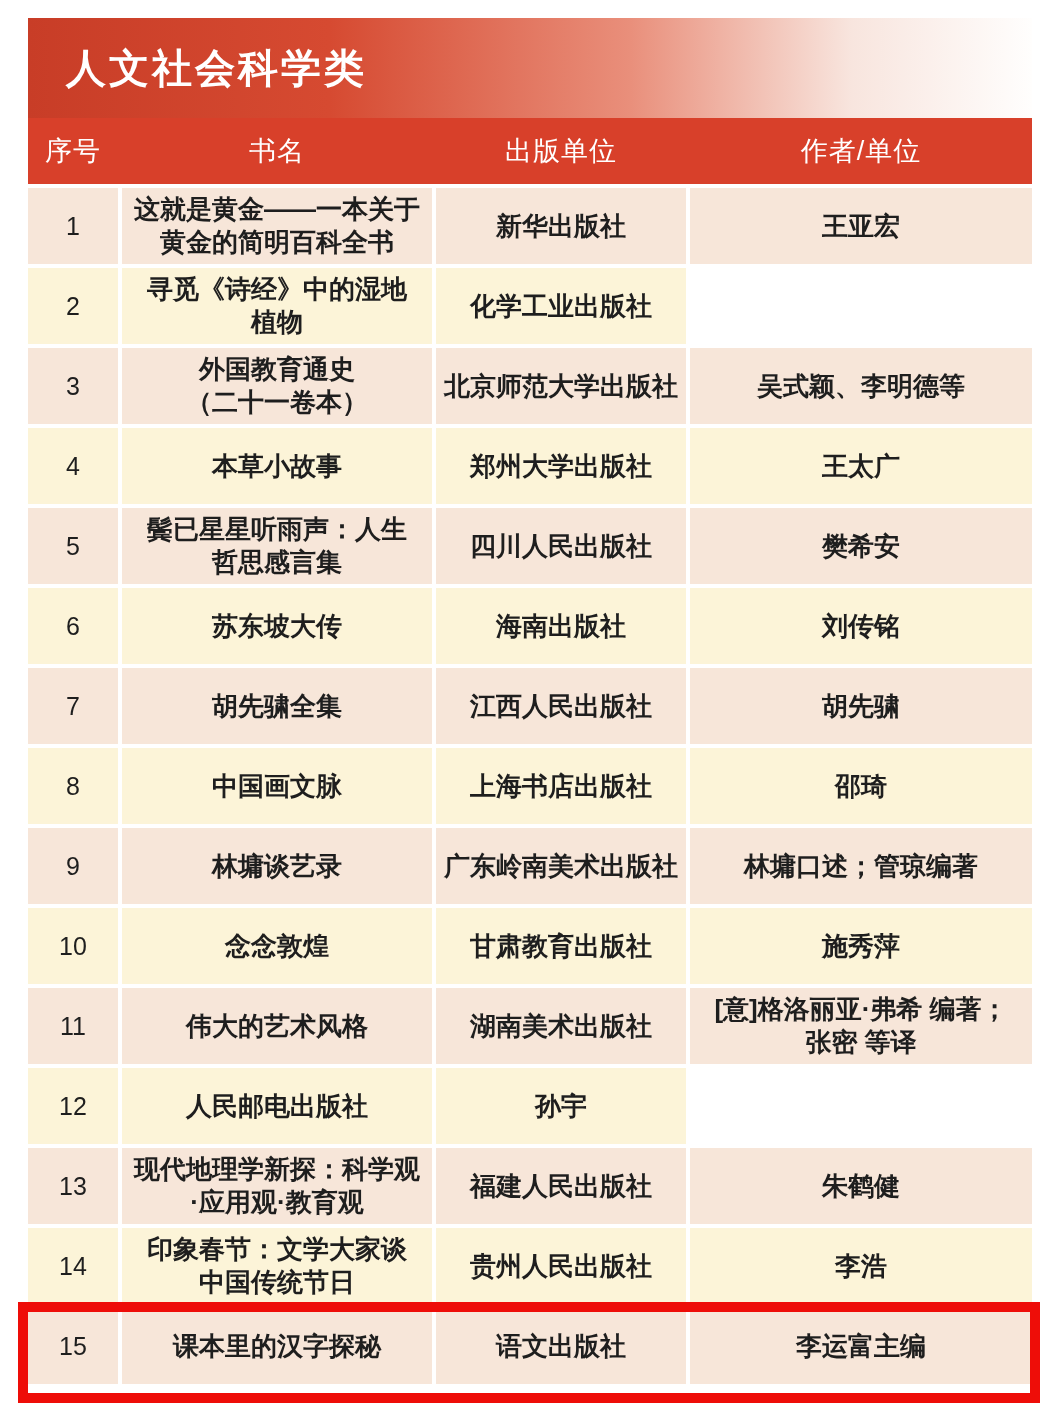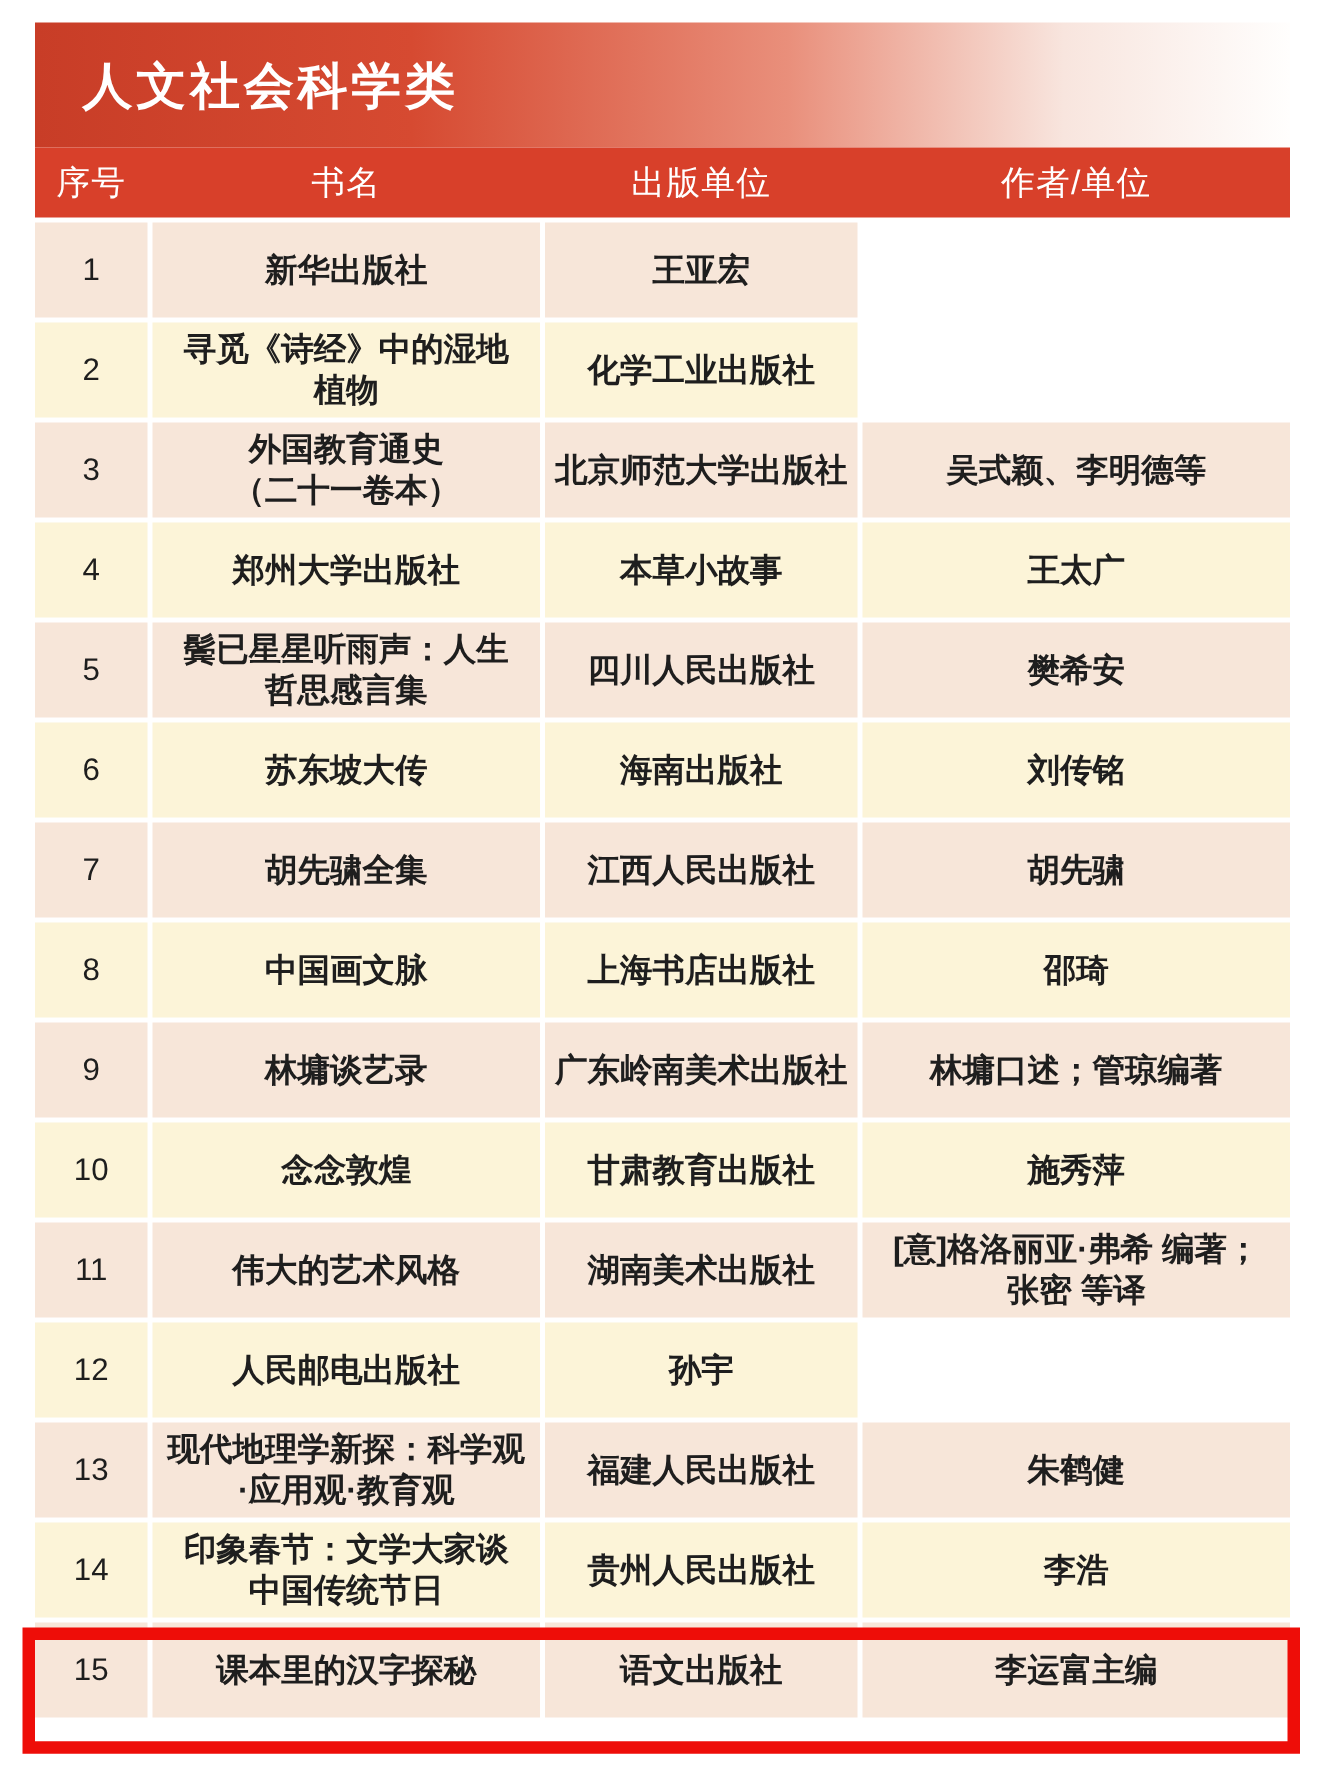--- a/index.html
+++ b/index.html
@@ -41,21 +41,21 @@
     font-weight: bold;
     letter-spacing: 3px;
   }
   
   .grid4 {
     display: grid;
     grid-template-columns: 90px 310px 250px 342px;
     column-gap: 4px;
   }
   .header-row {
-    height: 56px;
+    height: 66px;
     background: var(--header-red, #d8402a);
   }
   .header-row .cell {
     display: flex;
     align-items: center;
     justify-content: center;
     color: #ffffff;
     font-size: 27px;
     font-weight: 500;
     letter-spacing: 1px;
@@ -115,40 +115,42 @@
     <div class="header-row grid4">
       <div class="cell">序号</div>
       <div class="cell">书名</div>
       <div class="cell">出版单位</div>
       <div class="cell">作者/单位</div>
     </div>
 
     <div class="body" id="rows">
         <div class="row grid4 pink">
           <div class="cell c-no">1</div>
+          <div class="cell c-title">这就是黄金——一本关于
+黄金的简明百科全书</div>
           <div class="cell c-publisher">新华出版社</div>
           <div class="cell c-author">王亚宏</div>
         </div>
         <div class="row grid4 yellow">
           <div class="cell c-no">2</div>
           <div class="cell c-title">寻觅《诗经》中的湿地
 植物</div>
           <div class="cell c-publisher">化学工业出版社</div>
         </div>
         <div class="row grid4 pink">
           <div class="cell c-no">3</div>
           <div class="cell c-title">外国教育通史
 （二十一卷本）</div>
           <div class="cell c-publisher">北京师范大学出版社</div>
           <div class="cell c-author">吴式颖、李明德等</div>
         </div>
         <div class="row grid4 yellow">
           <div class="cell c-no">4</div>
+          <div class="cell c-title">本草小故事</div>
           <div class="cell c-publisher">郑州大学出版社</div>
-          <div class="cell c-title">本草小故事</div>
           <div class="cell c-author">王太广</div>
         </div>
         <div class="row grid4 pink">
           <div class="cell c-no">5</div>
           <div class="cell c-title">鬓已星星听雨声：人生
 哲思感言集</div>
           <div class="cell c-publisher">四川人民出版社</div>
           <div class="cell c-author">樊希安</div>
         </div>
         <div class="row grid4 yellow">

